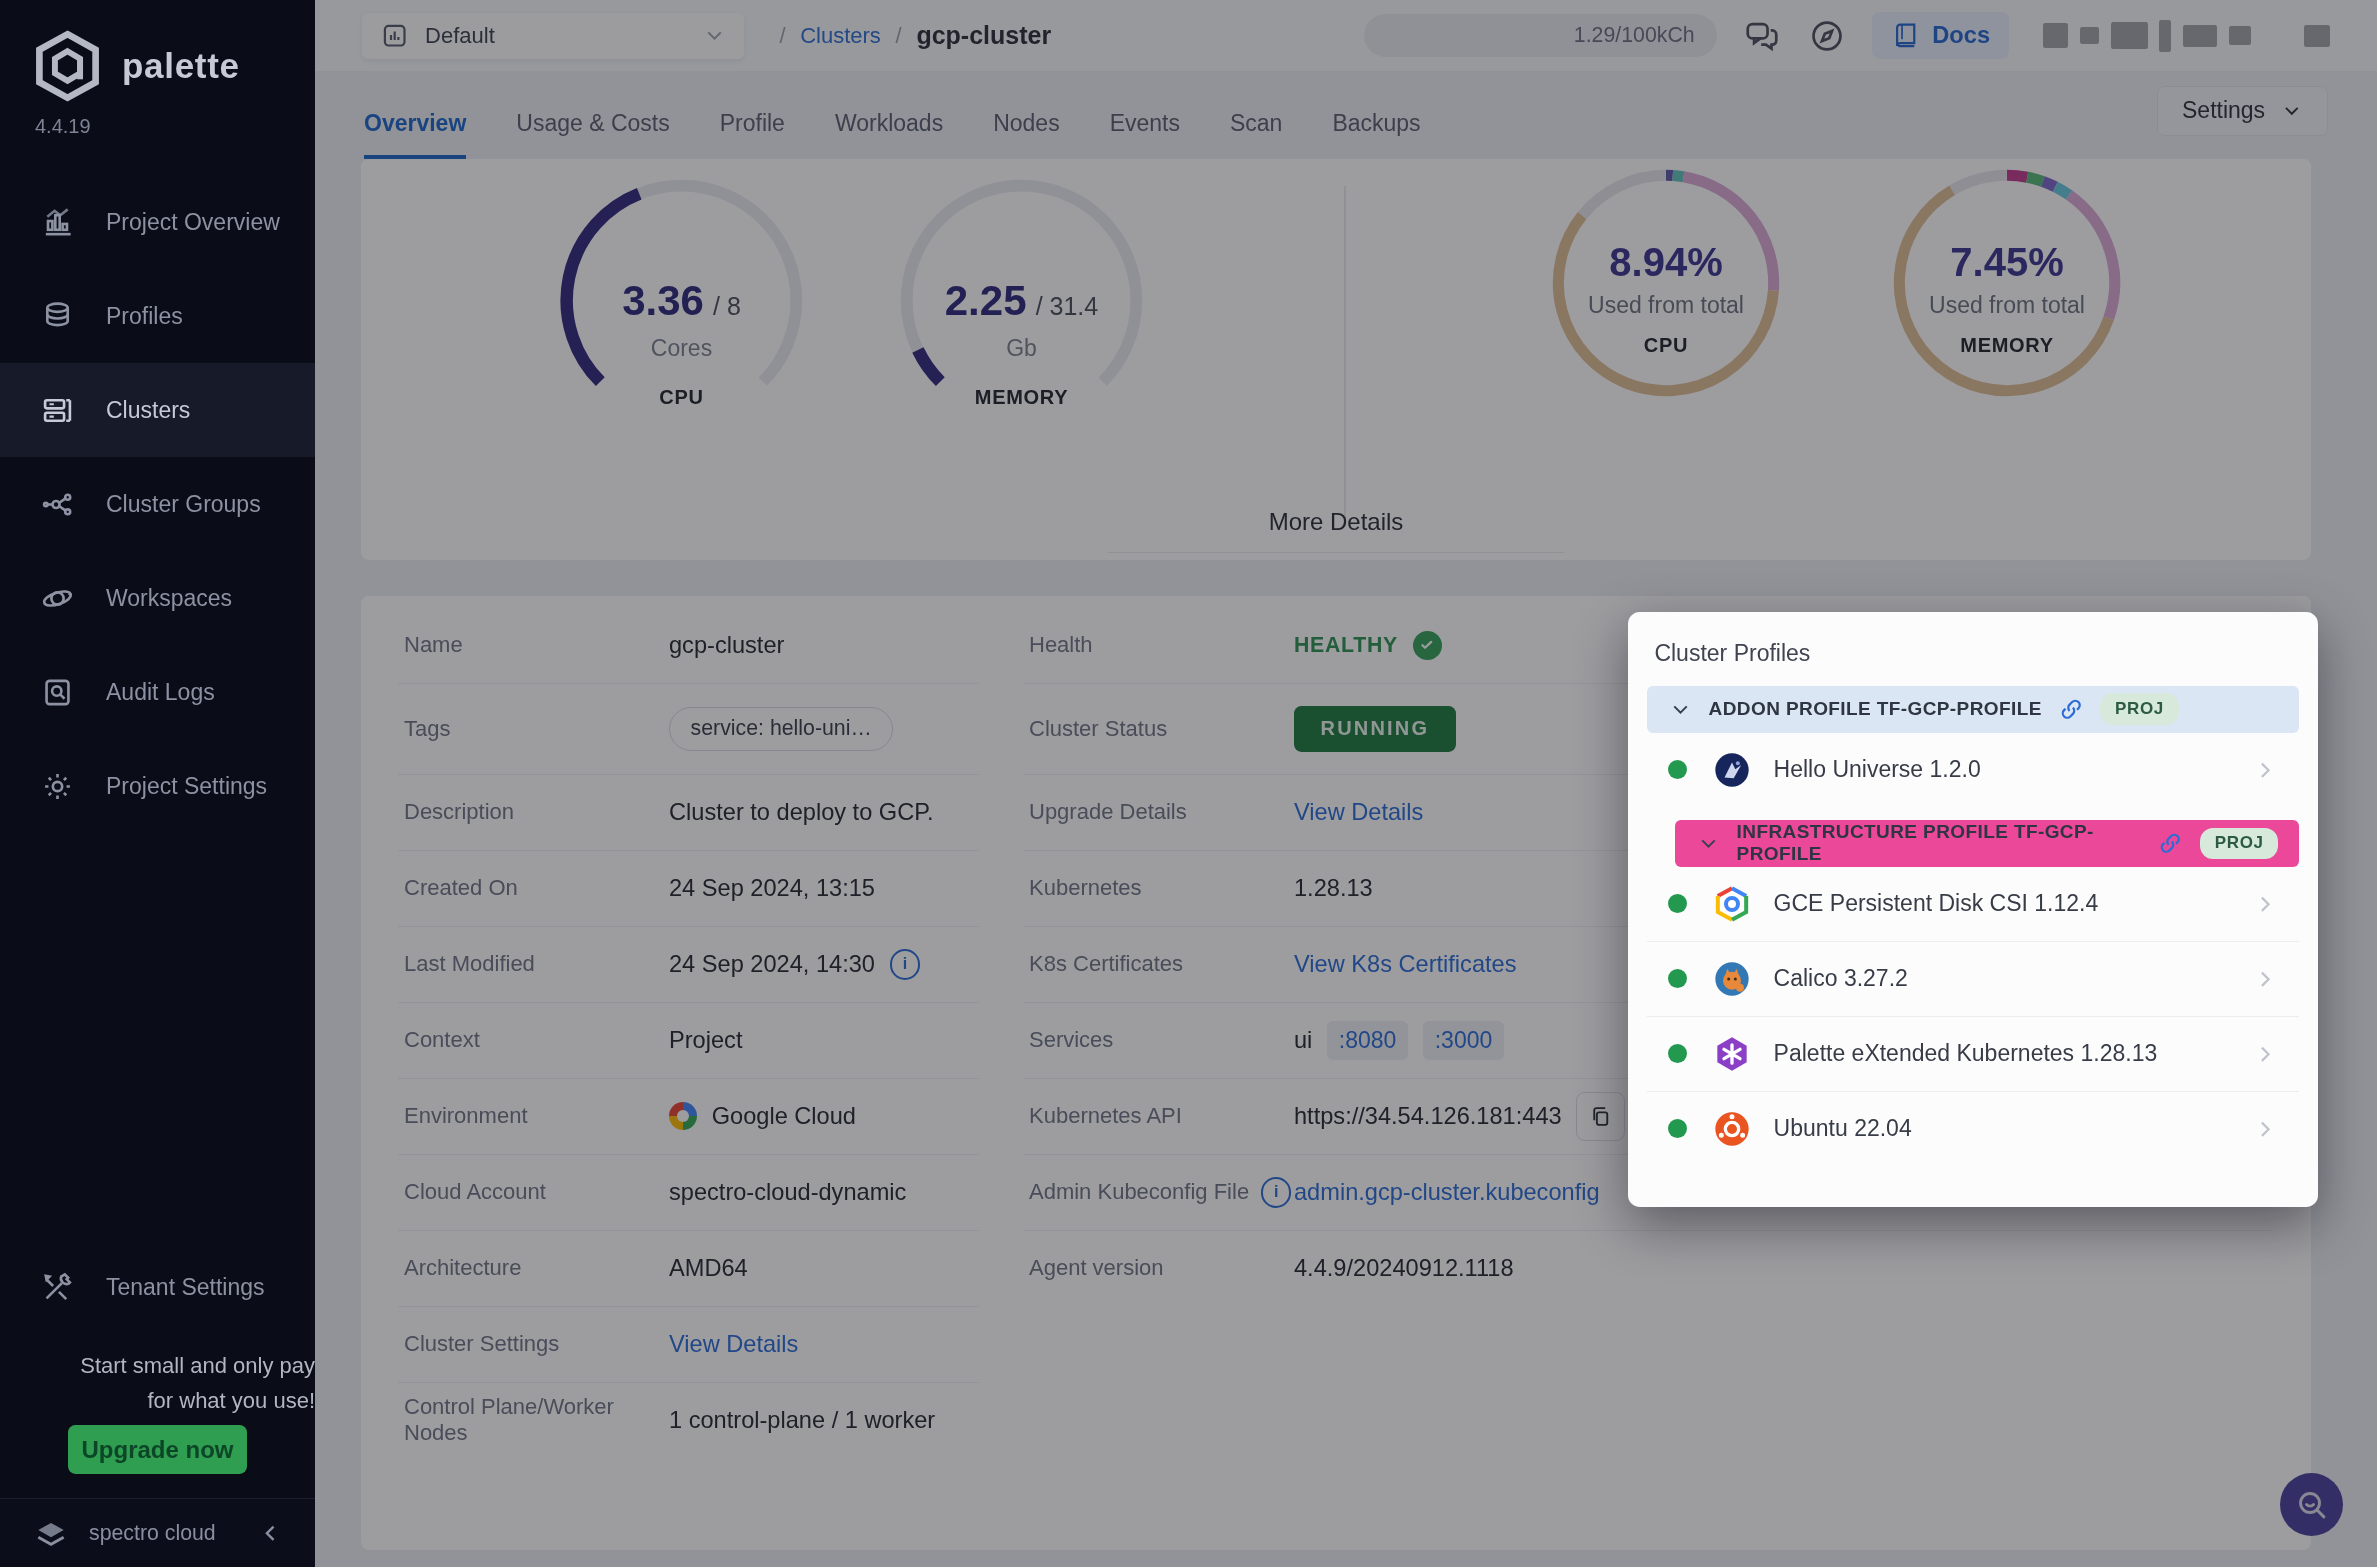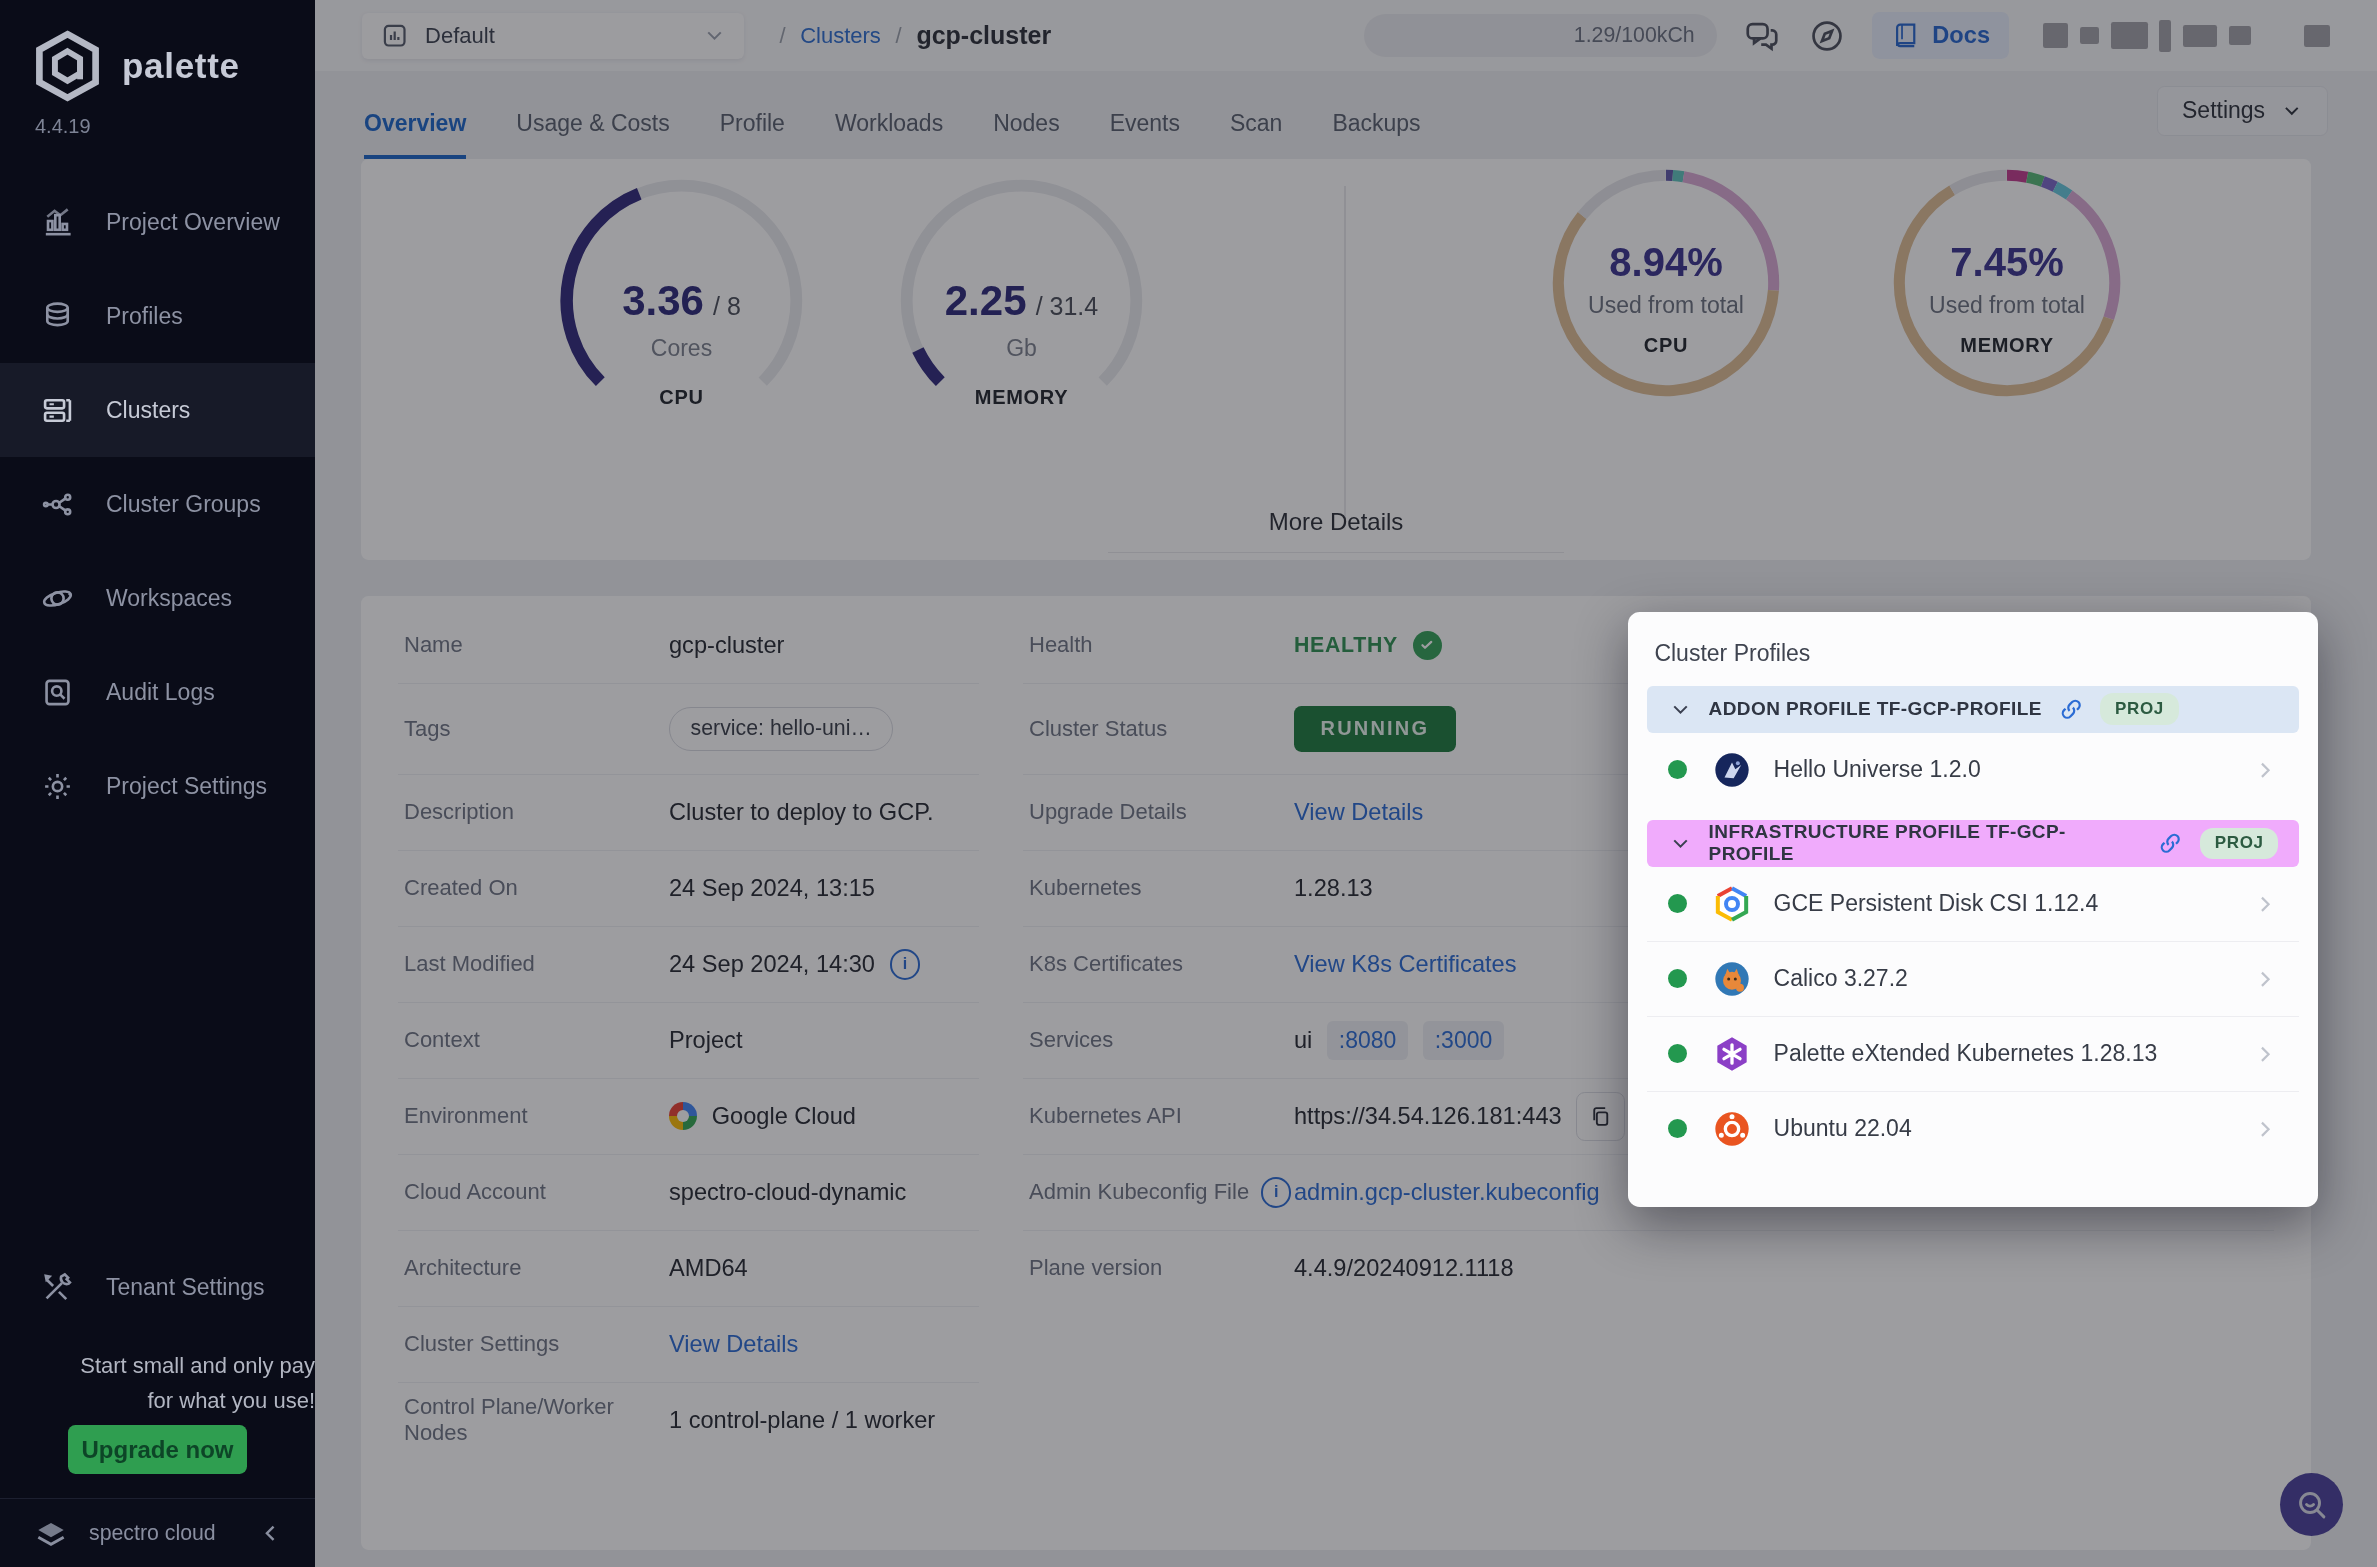--- a/index.html
+++ b/index.html
@@ -87,21 +87,21 @@
   
   .overlay{position:absolute;inset:0;background:rgba(22,22,28,0.42);z-index:40;}
   .fab{position:absolute;right:34px;bottom:32px;width:63px;height:63px;border-radius:50%;background:#4a419b;z-index:30;display:flex;align-items:center;justify-content:center;border:none;cursor:pointer;}
   .fab svg{width:35px;height:35px;}
 
   
   .popup{position:absolute;left:1628px;top:612px;width:690px;height:595px;background:#fcfcfd;border-radius:11.8px;box-shadow:0 17.7px 52px rgba(10,12,24,.45);z-index:60;padding:19px 19px;box-sizing:border-box;}
   .popup-title{margin:8.8px 0 19px 7.4px;font-size:23px;color:#3f4450;}
   .group-header{height:47px;border-radius:5.9px;display:flex;align-items:center;gap:16px;padding:0 20.6px;font-size:19px;font-weight:700;color:#2f3542;letter-spacing:0.4px;cursor:pointer;}
   .gh-addon{background:#dbe6f4;}
-  .gh-infra{background:#f0abfc;margin-top:13.2px;}
+  .gh-infra{background:#ec4899;margin-top:13.2px;margin-left:28px;}
   .group-header .chev{width:25px;height:25px;color:#3a4050;flex:0 0 25px;}
   .group-header .chain{width:26.5px;height:26.5px;color:#2b6cd4;flex:0 0 26.5px;}
   .badge{background:#d6e9db;color:#2c5b41;font-size:17px;font-weight:700;padding:5.9px 14.7px;border-radius:13.2px;letter-spacing:0.7px;}
   .p-item{height:74px;display:flex;align-items:center;padding:0 20.6px;border-bottom:0.7px solid #ededf1;cursor:pointer;}
   .p-item.last{border-bottom:none;}
   .dot{width:19px;height:19px;border-radius:50%;background:#23984f;flex:0 0 19px;}
   .p-logo{width:40px;height:40px;margin-left:25px;flex:0 0 40px;}
   .p-name{margin-left:22px;font-size:23px;color:#373c47;}
   .p-chev{margin-left:auto;width:26.5px;height:26.5px;color:#bfc3cc;}
 </style>
@@ -456,21 +456,21 @@
         <div class="drow">
           <span class="lbl">
             <span>Admin Kubeconfig File</span>
             <span class="info-ic">i</span>
           </span>
           <span class="val">
               <span class="link">admin.gcp-cluster.kubeconfig</span>
             </span>
         </div>
         <div class="drow">
-          <span class="lbl">Plane version</span>
+          <span class="lbl">Agent version</span>
           <span class="val">4.4.9/20240912.1118</span>
         </div>
       </div>
     </section>
 
     <div class="overlay"></div>
 
     <button class="fab">
       <svg viewBox="0 0 24 24" fill="none" stroke="#d9dbe8" stroke-width="2" stroke-linecap="round">
         <circle cx="11" cy="11" r="6.5"></circle>

